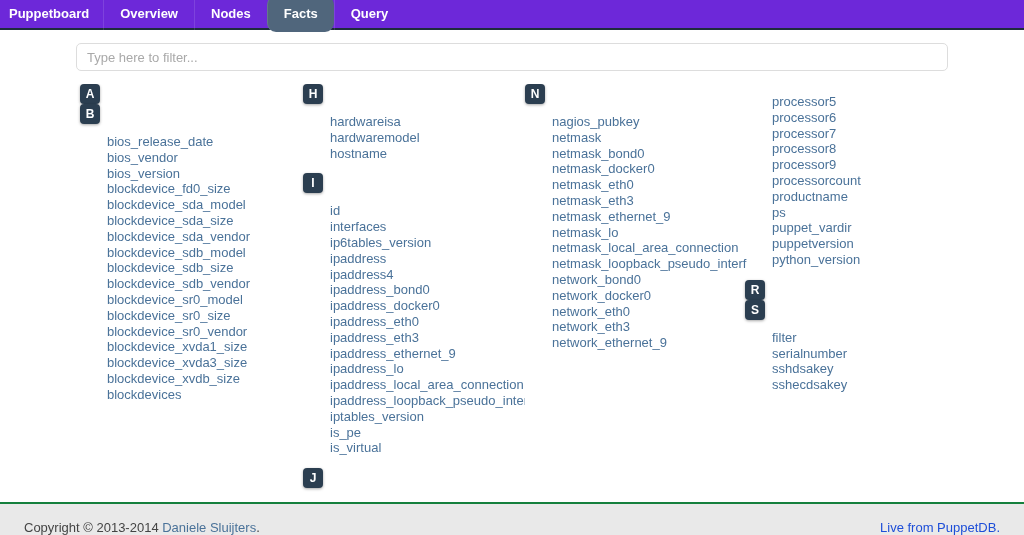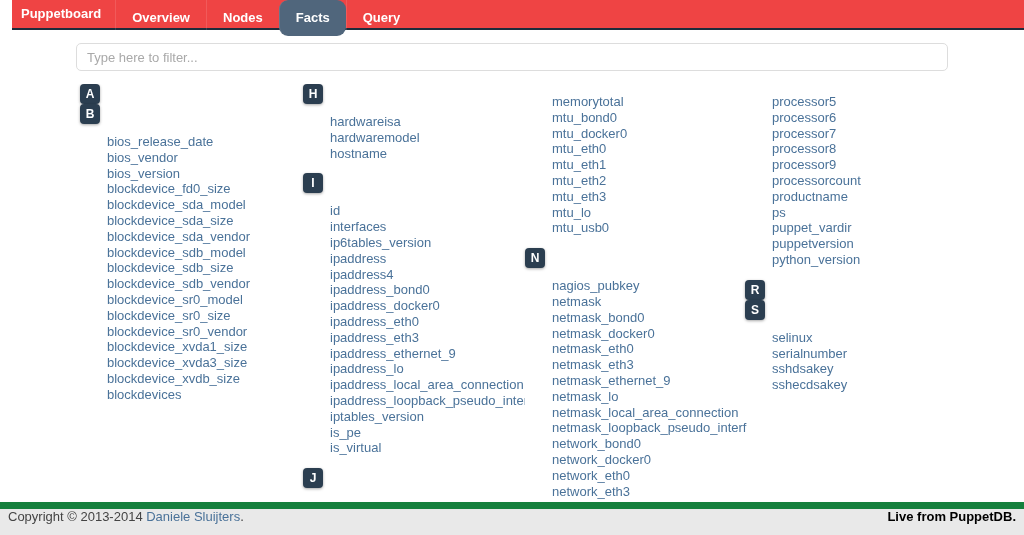--- a/index.html
+++ b/index.html
@@ -5,24 +5,24 @@
   * { margin:0; padding:0; box-sizing:border-box; }
   html,body { width:1024px; height:535px; overflow:hidden; }
   body {
     font-family:"Liberation Sans","DejaVu Sans",sans-serif;
     background:#ffffff;
     position:relative;
   }
 
   
   .navbar {
-    position:absolute; top:0; left:12px; right:0; height:30px;
-    background:#ef4444;
+    position:absolute; top:0; left:0; right:0; height:30px;
+    background:#6d28d9;
     border-bottom:2px solid #1d2c3b;
-    display:flex; align-items:flex-start;
+    display:flex; align-items:center;
     z-index:10;
   }
   .nav-item {
     color:#ffffff; font-size:13px; font-weight:700;
     line-height:28px; padding:4px 16px;
     border-left:1px solid rgba(255,255,255,0.12);
     cursor:pointer; white-space:nowrap;
   }
   .nav-brand { border-left:none; padding:0 14px 0 9px; }
   .nav-item.active { background:#50667c;border-radius:9px; }
@@ -59,27 +59,27 @@
   .fact-list li {
     font-size:13px; line-height:15.8px; height:15.8px;
     white-space:nowrap; overflow:hidden; color:#222;
   }
   .fact-list li::marker { color:#222222; font-size:11px; }
   .fact-list a { color:#4a7299; text-decoration:none; cursor:pointer; }
 
   
   .footer {
     position:absolute; left:0; right:0; bottom:0; height:33px;
-    background:#e9e9e9; border-top:7px solid #15803d;
-    display:flex; justify-content:space-between; align-items:flex-start;
-    padding:0 8px; font-size:13px; color:#444444;
+    background:#e9e9e9; border-top:2px solid #15803d;
+    display:flex; justify-content:space-between; align-items:flex-end;
+    padding:0 24px; font-size:13px; color:#444444;
     z-index:5;
   }
   .footer a { color:#4a7299; text-decoration:none; cursor:pointer; }
-  .footer-right { color:#000000;font-weight:bold; }
+  .footer-right { color:#1d4ed8; }
 </style>
 </head>
 <body>
 
 <nav class="navbar">
   <div class="nav-item nav-brand">Puppetboard</div>
 
 <div class="nav-item">Overview</div>
     <div class="nav-item">Nodes</div>
     <div class="nav-item active">Facts</div>
@@ -136,31 +136,20 @@
         <li><a href="#">ipaddress_lo</a></li>
         <li><a href="#">ipaddress_local_area_connection</a></li>
         <li><a href="#">ipaddress_loopback_pseudo_interface</a></li>
         <li><a href="#">iptables_version</a></li>
         <li><a href="#">is_pe</a></li>
         <li><a href="#">is_virtual</a></li>
       </ul>
       <span class="letter-badge">J</span>
     </div>
   <div class="fact-col fact-col2">
-      <ul class="fact-list">
-        <li><a href="#">memorytotal</a></li>
-        <li><a href="#">mtu_bond0</a></li>
-        <li><a href="#">mtu_docker0</a></li>
-        <li><a href="#">mtu_eth0</a></li>
-        <li><a href="#">mtu_eth1</a></li>
-        <li><a href="#">mtu_eth2</a></li>
-        <li><a href="#">mtu_eth3</a></li>
-        <li><a href="#">mtu_lo</a></li>
-        <li><a href="#">mtu_usb0</a></li>
-      </ul>
       <span class="letter-badge">N</span>
       <ul class="fact-list">
         <li><a href="#">nagios_pubkey</a></li>
         <li><a href="#">netmask</a></li>
         <li><a href="#">netmask_bond0</a></li>
         <li><a href="#">netmask_docker0</a></li>
         <li><a href="#">netmask_eth0</a></li>
         <li><a href="#">netmask_eth3</a></li>
         <li><a href="#">netmask_ethernet_9</a></li>
         <li><a href="#">netmask_lo</a></li>
@@ -183,21 +172,21 @@
         <li><a href="#">processorcount</a></li>
         <li><a href="#">productname</a></li>
         <li><a href="#">ps</a></li>
         <li><a href="#">puppet_vardir</a></li>
         <li><a href="#">puppetversion</a></li>
         <li><a href="#">python_version</a></li>
       </ul>
       <span class="letter-badge">R</span>
       <span class="letter-badge">S</span>
       <ul class="fact-list">
-        <li><a href="#">selinux</a></li>
+        <li><a href="#">filter</a></li>
         <li><a href="#">serialnumber</a></li>
         <li><a href="#">sshdsakey</a></li>
         <li><a href="#">sshecdsakey</a></li>
       </ul>
     </div>
 </main>
 
 <footer class="footer">
   <div>
     <span>Copyright © 2013-2014 </span><a href="#">Daniele Sluijters</a><span>.</span>

